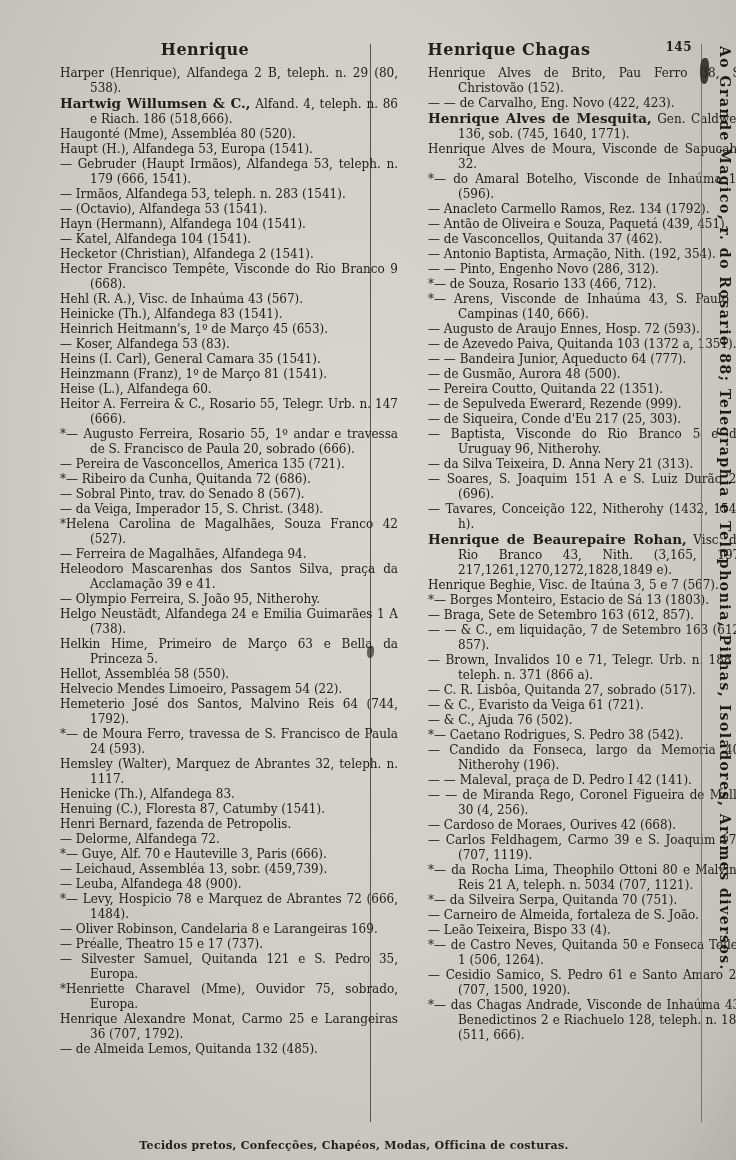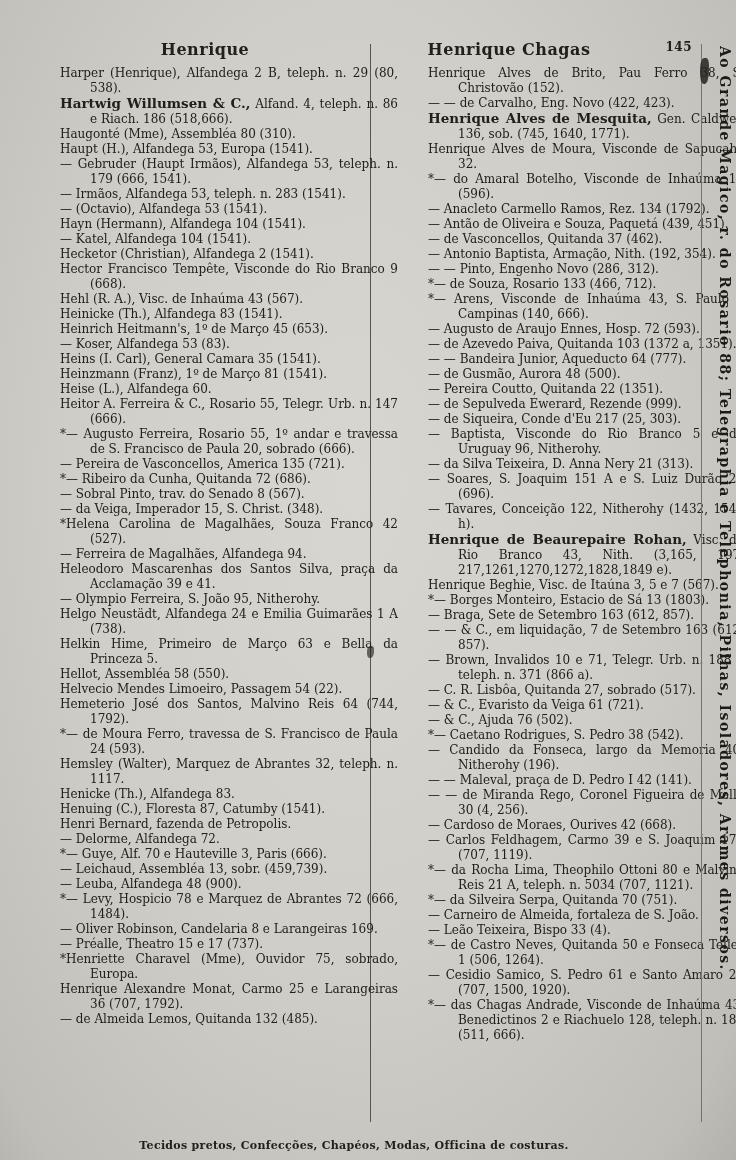--- a/index.html
+++ b/index.html
@@ -62,21 +62,21 @@
 
   <div class="h-left">Henrique</div>
   <div class="h-right">Henrique Chagas</div>
   <div class="h-num">145</div>
 
   <div class="divider"></div>
 
   <div class="col col-left">
       <div class="entry">Harper (Henrique), Alfandega 2 B, teleph. n. 29 (80, 538).</div>
       <div class="entry"><span class="bold-lead">Hartwig Willumsen &amp; C.,</span> Alfand. 4, teleph. n. 86 e Riach. 186 (518,666).</div>
-      <div class="entry">Haugonté (Mme), Assembléa 80 (310).</div>
+      <div class="entry">Haugonté (Mme), Assembléa 80 (520).</div>
       <div class="entry">Haupt (H.), Alfandega 53, Europa (1541).</div>
       <div class="entry">— Gebruder (Haupt Irmãos), Alfandega 53, teleph. n. 179 (666, 1541).</div>
       <div class="entry">— Irmãos, Alfandega 53, teleph. n. 283 (1541).</div>
       <div class="entry">— (Octavio), Alfandega 53 (1541).</div>
       <div class="entry">Hayn (Hermann), Alfandega 104 (1541).</div>
       <div class="entry">— Katel, Alfandega 104 (1541).</div>
       <div class="entry">Hecketor (Christian), Alfandega 2 (1541).</div>
       <div class="entry">Hector Francisco Tempête, Visconde do Rio Branco 9 (668).</div>
       <div class="entry">Hehl (R. A.), Visc. de Inhaúma 43 (567).</div>
       <div class="entry">Heinicke (Th.), Alfandega 83 (1541).</div>
@@ -105,20 +105,21 @@
       <div class="entry">Henicke (Th.), Alfandega 83.</div>
       <div class="entry">Henuing (C.), Floresta 87, Catumby (1541).</div>
       <div class="entry">Henri Bernard, fazenda de Petropolis.</div>
       <div class="entry">— Delorme, Alfandega 72.</div>
       <div class="entry">*— Guye, Alf. 70 e Hauteville 3, Paris (666).</div>
       <div class="entry">— Leichaud, Assembléa 13, sobr. (459,739).</div>
       <div class="entry">— Leuba, Alfandega 48 (900).</div>
       <div class="entry">*— Levy, Hospicio 78 e Marquez de Abrantes 72 (666, 1484).</div>
       <div class="entry">— Oliver Robinson, Candelaria 8 e Larangeiras 169.</div>
       <div class="entry">— Préalle, Theatro 15 e 17 (737).</div>
+      <div class="entry">— Silvester Samuel, Quitanda 121 e S. Pedro 35, Europa.</div>
       <div class="entry">*Henriette Charavel (Mme), Ouvidor 75, sobrado, Europa.</div>
       <div class="entry">Henrique Alexandre Monat, Carmo 25 e Larangeiras 36 (707, 1792).</div>
       <div class="entry">— de Almeida Lemos, Quitanda 132 (485).</div>
     </div>
   <div class="col col-right">
       <div class="entry">Henrique Alves de Brito, Pau Ferro 38, S. Christovão (152).</div>
       <div class="entry">— — de Carvalho, Eng. Novo (422, 423).</div>
       <div class="entry"><span class="bold-lead">Henrique Alves de Mesquita,</span> Gen. Caldwell 136, sob. (745, 1640, 1771).</div>
       <div class="entry">Henrique Alves de Moura, Visconde de Sapucahy 32.</div>
       <div class="entry">*— do Amaral Botelho, Visconde de Inhaúma 12 (596).</div>

